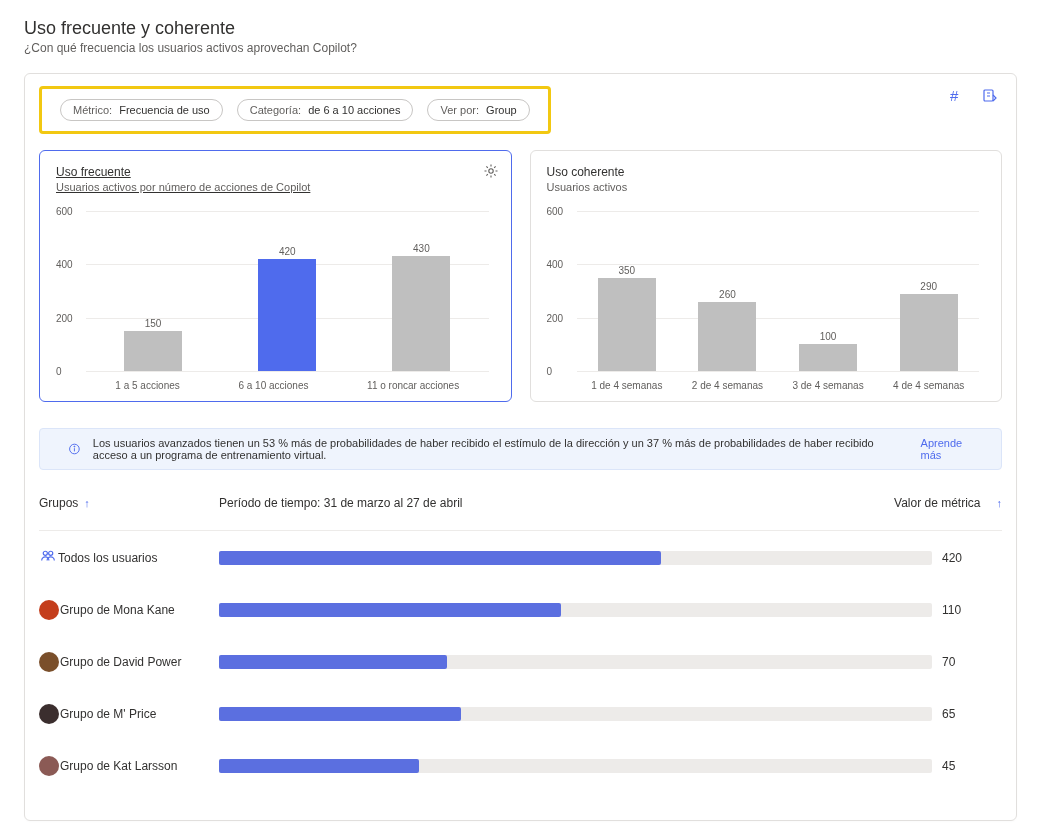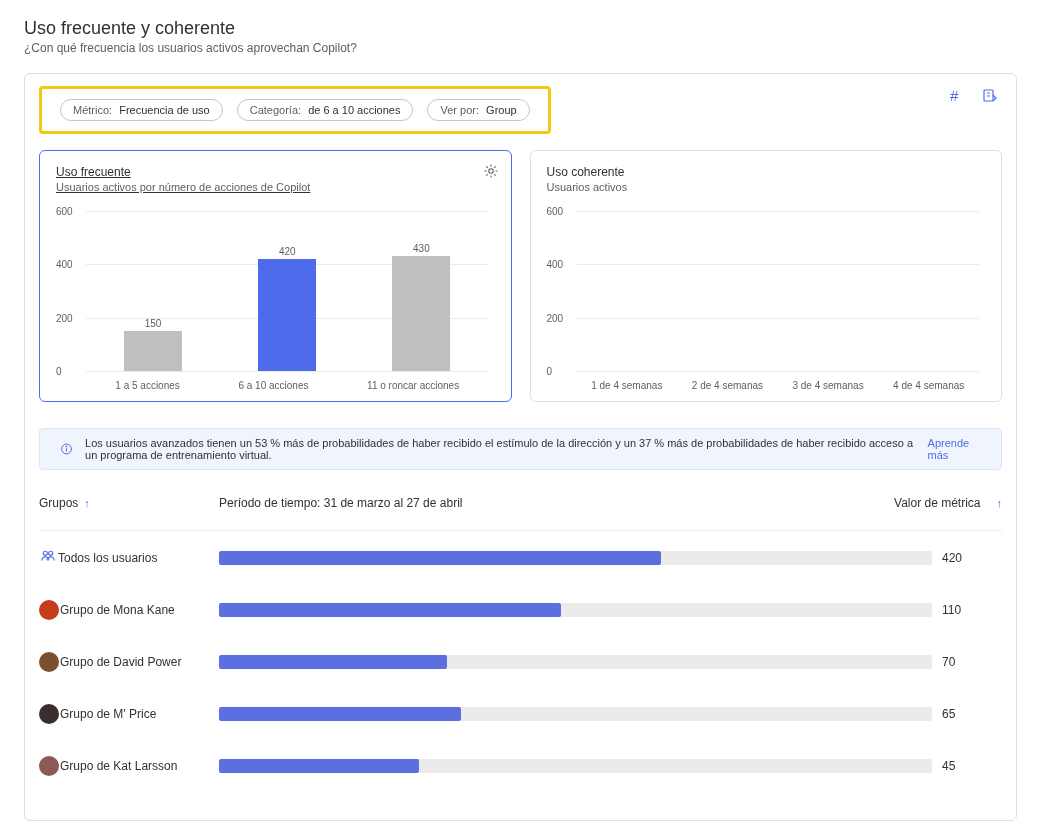--- a/index.html
+++ b/index.html
@@ -75,21 +75,21 @@
   .bval { font-size: 10px; color: #605e5c; margin-bottom: 2px; }
   .bar { width: 58px; background: #bfbfbf; }
   .bar.hl { background: #4f6bed; }
   .xlabels { position:absolute; left:30px; right:6px; bottom:0; display:flex; justify-content:space-around; font-size:10px; color:#605e5c; }
   .xlabels span { text-align:center; }
 
   .info-banner {
     background: #eff4fd;
     border: 1px solid #dbe5f9;
     border-radius: 4px;
-    padding: 8px 20px;
+    padding: 8px 28px;
     font-size: 11px;
     color: #323130;
     display: flex;
     align-items: center;
     gap: 12px;
     margin-top: 26px;
   }
   .info-banner .link { color: #4f6bed; margin-left: auto; }
 
   .table-head { display:flex; align-items:center; margin-top: 26px; font-size:12px; color:#323130; border-bottom:1px solid #edebe9; padding-bottom:20px;}
@@ -201,20 +201,38 @@
             <div class="grid-y">
               <div class="gline" style="top:160px"></div>
               <div class="glbl" style="top:160px">0</div>
               <div class="gline" style="top:106.66666666666667px"></div>
               <div class="glbl" style="top:106.66666666666667px">200</div>
               <div class="gline" style="top:53.33333333333334px"></div>
               <div class="glbl" style="top:53.33333333333334px">400</div>
               <div class="gline" style="top:0px"></div>
               <div class="glbl" style="top:0px">600</div>
             </div>
+            <div class="bars">
+              <div class="bgroup">
+                <div class="bval">350</div>
+                <div class="bar" style="height:93.33333333333334px"></div>
+              </div>
+              <div class="bgroup">
+                <div class="bval">260</div>
+                <div class="bar" style="height:69.33333333333334px"></div>
+              </div>
+              <div class="bgroup">
+                <div class="bval">100</div>
+                <div class="bar" style="height:26.666666666666664px"></div>
+              </div>
+              <div class="bgroup">
+                <div class="bval">290</div>
+                <div class="bar" style="height:77.33333333333333px"></div>
+              </div>
+            </div>
             <div class="xlabels">
               <span>1 de 4 semanas</span>
               <span>2 de 4 semanas</span>
               <span>3 de 4 semanas</span>
               <span>4 de 4 semanas</span>
             </div>
           </div>
       </div>
     </div>
 

